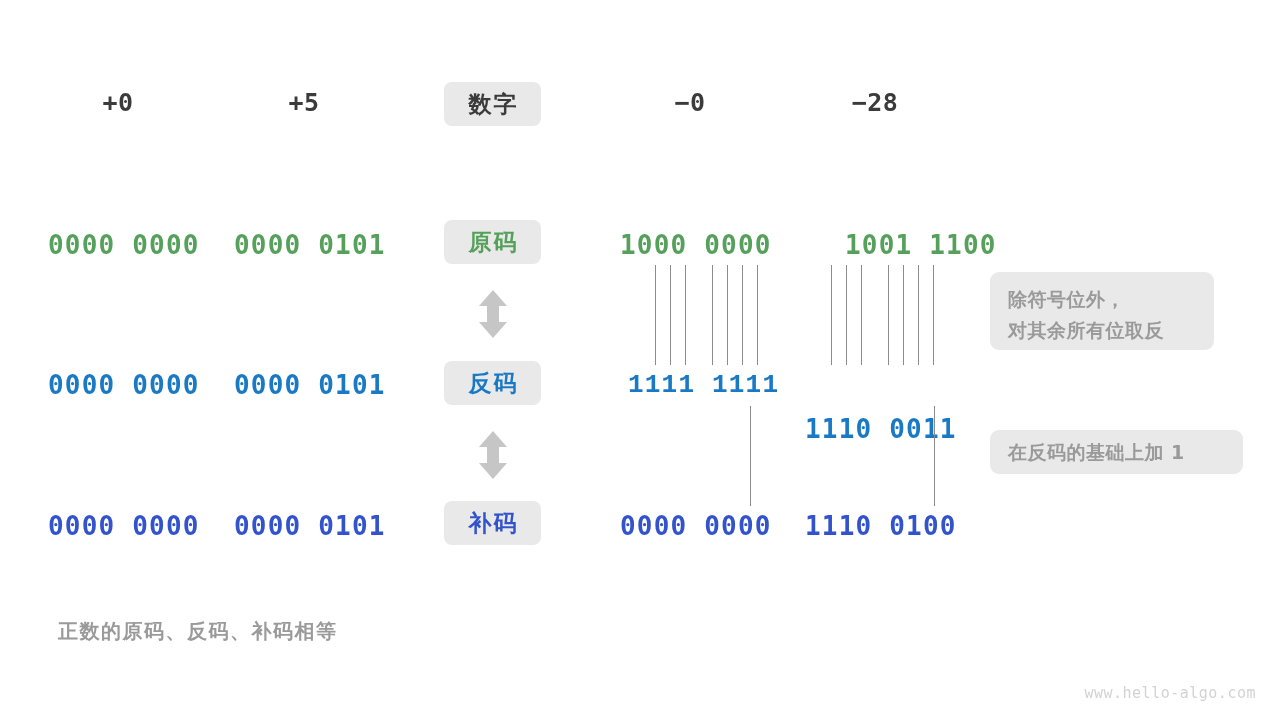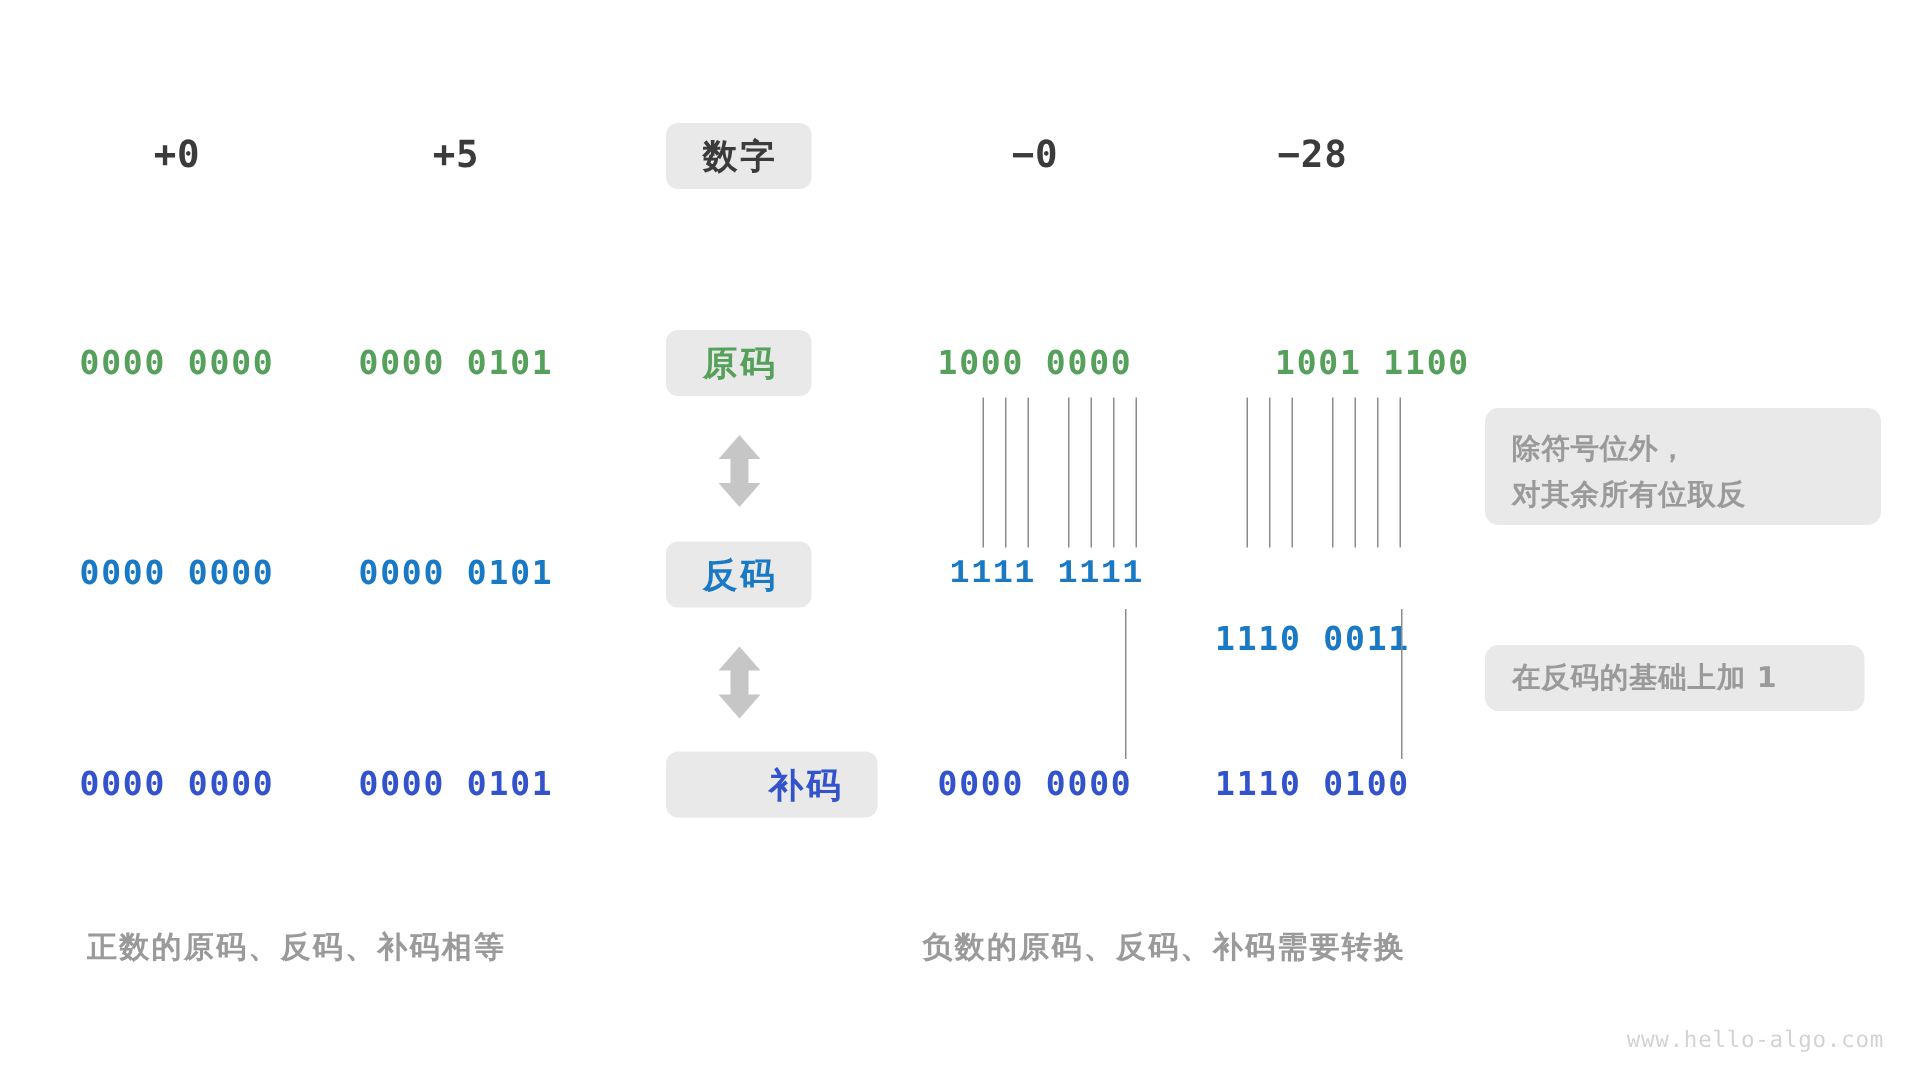--- a/index.html
+++ b/index.html
@@ -35,21 +35,21 @@
     font-family: "DejaVu Sans Mono", monospace;
     font-size: 25px;
     font-weight: bold;
     color: #3b3b3b;
     letter-spacing: 0.5px;
   }
 
   
   .bits {
     font-family: "DejaVu Sans Mono", monospace;
-    font-size: 22px;
+    font-size: 26px;
     font-weight: bold;
     letter-spacing: 1.2px;
   }
   .bits.green  { color: #55a05a; }
   .bits.blue   { color: #1a79c4; }
   .bits.indigo { color: #3253cc; }
 
   
   .badge {
     position: absolute;
@@ -60,21 +60,21 @@
     justify-content: center;
     font-size: 23px;
     font-weight: bold;
     letter-spacing: 2px;
     text-indent: 2px;
     text-align: right;
   }
   .badge.dark   { color: #3b3b3b; }
   .badge.green  { color: #55a05a; }
   .badge.blue   { color: #1a79c4; }
-  .badge.indigo { color: #3253cc; padding-left: 44px; }
+  .badge.indigo { color: #3253cc; }
 
   
   .note {
     position: absolute;
     background: #e9e9e9;
     border-radius: 9px;
     color: #9a9a9a;
     font-size: 19px;
     font-weight: bold;
     line-height: 31px;
@@ -188,28 +188,27 @@
       <path d="M17 1 L31 17 L23 17 L23 33 L31 33 L17 49 L3 33 L11 33 L11 17 L3 17 Z" fill="#c6c6c6"></path>
     </svg>
   </div>
 
   <div class="dbl-arrow" style="left:476px; top:430px;">
     <svg width="34" height="50" viewBox="0 0 34 50" xmlns="http://www.w3.org/2000/svg">
       <path d="M17 1 L31 17 L23 17 L23 33 L31 33 L17 49 L3 33 L11 33 L11 17 L3 17 Z" fill="#c6c6c6"></path>
     </svg>
   </div>
 
-  <div class="note" style="left:990px; top:272px; width:264px; height:78px;">
+  <div class="note" style="left:990px; top:272px; width:224px; height:78px;">
     <span class="line">除符号位外，</span>
     <span class="line">对其余所有位取反</span>
   </div>
 
   <div class="note" style="left:990px; top:430px; width:253px; height:44px; line-height:20px; ">
     <span class="line">在反码的基础上加 1</span>
   </div>
 
   <div class="caption" style="left:58px; top:618px;">正数的原码、反码、补码相等</div>
 
-  <div class="caption" style="left:615px; top:618px;">负数的原码、反码、补码需要转换</div>
 
   <div class="watermark">www.hello-algo.com</div>
 
 </div>
 
 </body></html>

